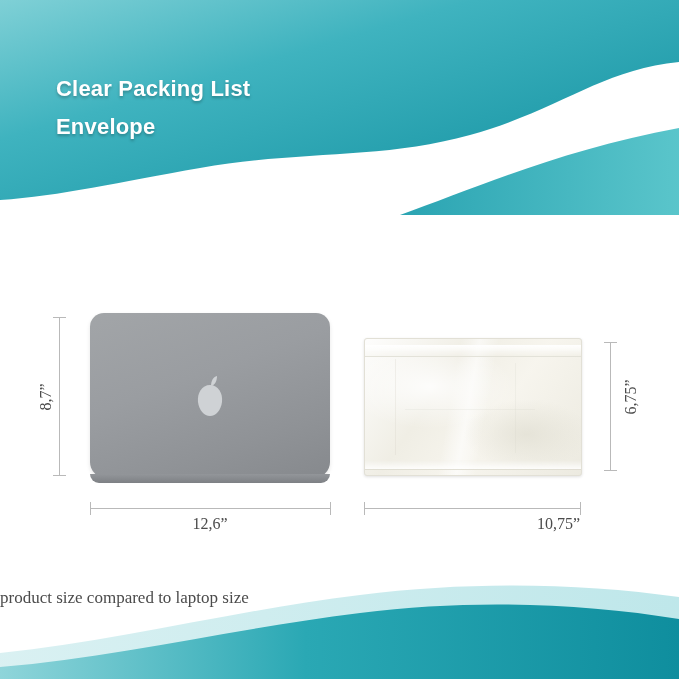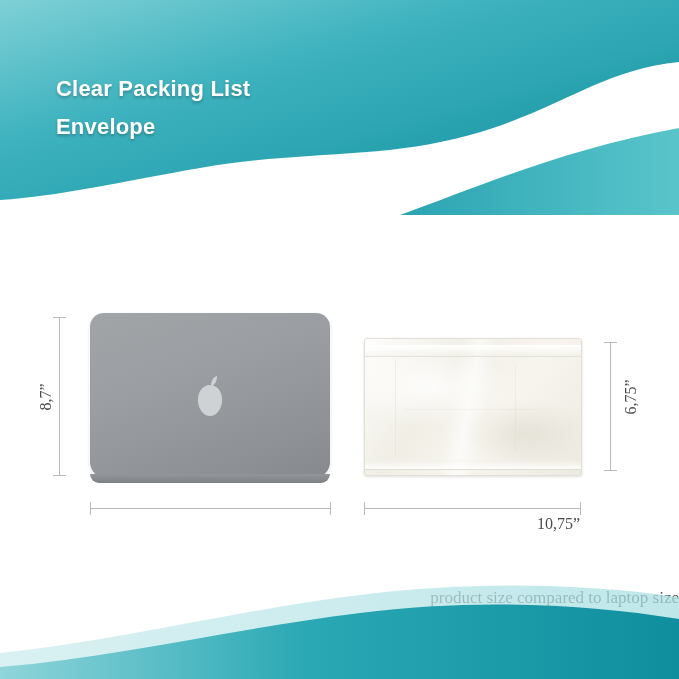--- a/index.html
+++ b/index.html
@@ -159,21 +159,21 @@
     transform: rotate(-90deg);
     transform-origin: center center;
     white-space: nowrap;
   }
 
   .caption {
     position: absolute;
     left: 0;
     top: 588px;
     width: 679px;
-    text-align: right;
+    text-align: left;
     color: #4b4b4b;
     font-size: 17px;
     font-family: "Liberation Serif", serif;
   }
 </style>
 </head>
 <body>
 
 <div class="canvas">
 
@@ -208,20 +208,21 @@
     </div>
 
     <div class="dim-line dim-v" style="left:59px; top:27px; height:158px;"></div>
     <div class="tick-h" style="left:53px; top:27px;"></div>
     <div class="tick-h" style="left:53px; top:185px;"></div>
     <div class="dim-label vertical" style="left:26px; top:98px; width:40px; text-align:center;">8,7”</div>
 
     <div class="dim-line dim-h" style="left:90px; top:218px; width:240px;"></div>
     <div class="tick-v" style="left:90px; top:212px;"></div>
     <div class="tick-v" style="left:330px; top:212px;"></div>
+    <div class="dim-label" style="left:90px; top:225px; width:240px; text-align:center;">12,6”</div>
 
     <div class="envelope">
       <div class="env-sheen"></div>
       <div class="env-flap"></div>
       <div class="env-bottom"></div>
       <div class="env-crease" style="left:30px; top:20px; width:1px; height:96px; opacity:.5;"></div>
       <div class="env-crease" style="left:150px; top:24px; width:1px; height:90px; opacity:.35;"></div>
       <div class="env-crease" style="left:40px; top:70px; width:130px; height:1px; opacity:.35;"></div>
     </div>
 

